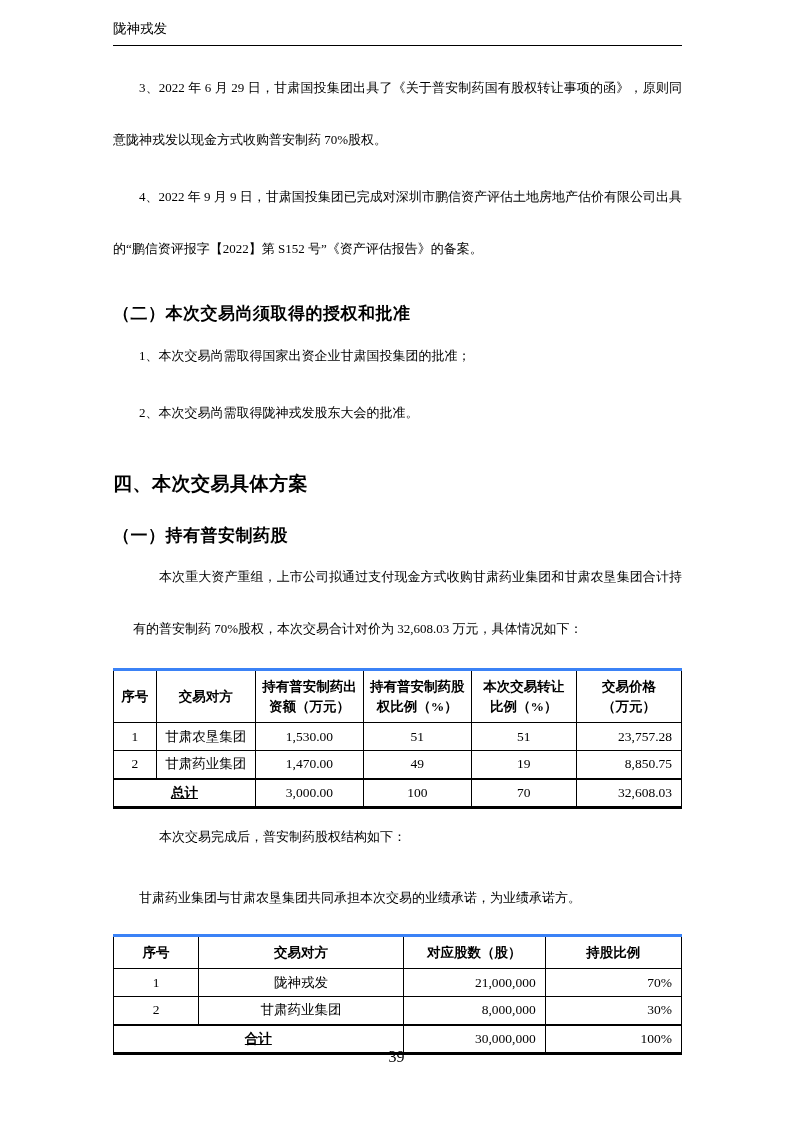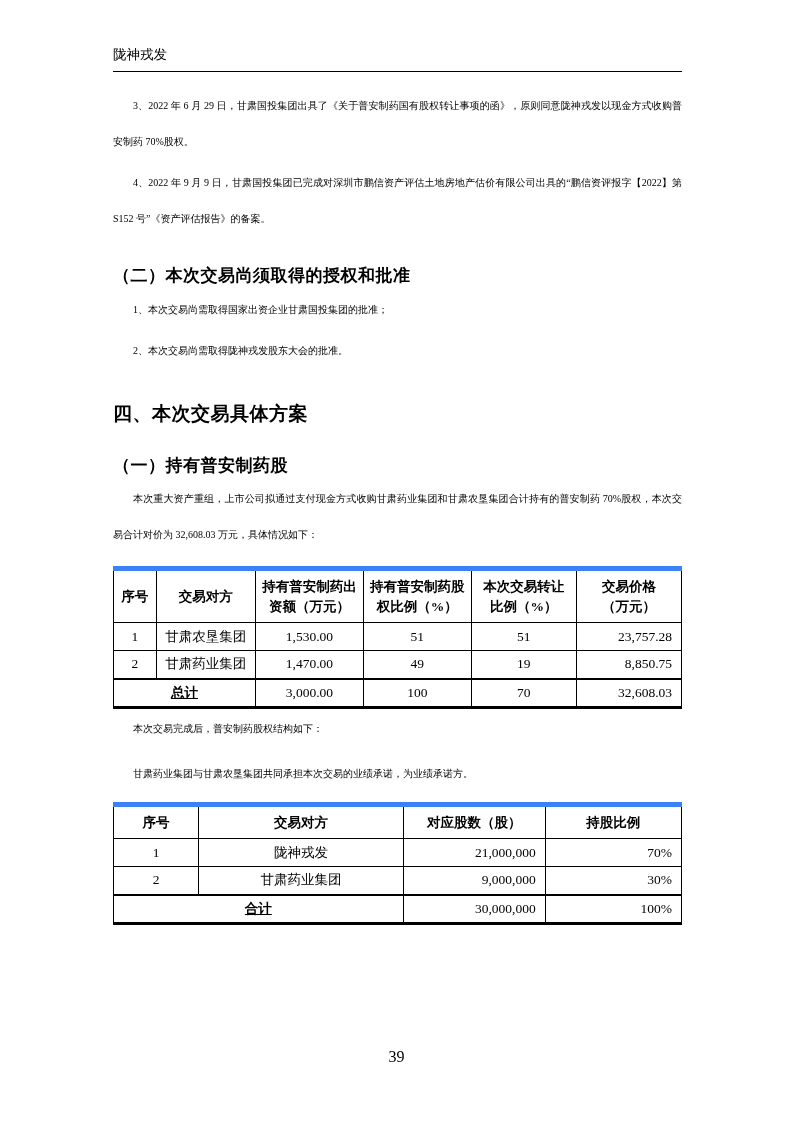--- a/index.html
+++ b/index.html
@@ -8,41 +8,41 @@
     width: 793px; height: 1122px;
     margin: 0 auto;
     font-family: "Liberation Serif", "DejaVu Serif", serif;
     color: #000;
     position: relative;
     overflow: hidden;
   }
   .page {
     position: relative;
     width: 793px; height: 1122px;
-    padding: 46px 111px 0 113px;
+    padding: 20px 111px 0 113px;
     background: #fff;
   }
   
   .running-header {
     display: flex;
     justify-content: space-between;
     align-items: flex-end;
     font-size: 13.5px;
     padding-bottom: 7px;
     border-bottom: 1.5px solid #000;
   }
   
   .para {
-    font-size: 10px;
-    line-height: 36px;
+    font-size: 13px;
+    line-height: 52px;
     text-align: justify;
     text-indent: 2em;
     margin-top: 5px;
   }
-  .para.tight { margin-top: 2px; }
+  .para.tight { margin-top: 2px; margin-left: 20px; }
   
   .h-section {
     font-family: "Liberation Sans", "DejaVu Sans", sans-serif;
     font-weight: bold;
     font-size: 17px;
     margin: 27px 0 4px 0;
     letter-spacing: 0.5px;
   }
   .h-chapter {
     font-family: "Liberation Sans", "DejaVu Sans", sans-serif;
@@ -50,21 +50,21 @@
     font-size: 19px;
     margin: 32px 0 6px 0;
     letter-spacing: 0.5px;
   }
   
   table {
     width: 100%;
     border-collapse: collapse;
     table-layout: fixed;
     margin-top: 13px;
-    border-top: 5px solid #3b82f6;
+    border-top: 3px solid #3b82f6;
     border-bottom: 3px solid #000;
     font-size: 13.5px;
   }
   th, td {
     border: 1px solid #000;
     padding: 4px 5px;
     text-align: center;
     vertical-align: middle;
     overflow: hidden;
   }
@@ -186,21 +186,21 @@
       <tbody>
         <tr>
           <td>1</td>
           <td>陇神戎发</td>
           <td class="num-right">21,000,000</td>
           <td class="num-right">70%</td>
         </tr>
         <tr>
           <td>2</td>
           <td>甘肃药业集团</td>
-          <td class="num-right">9,000,000</td>
+          <td class="num-right">8,000,000</td>
           <td class="num-right">30%</td>
         </tr>
         <tr class="total-row">
           <td colspan="2" class="total-label">合计</td>
           <td class="num-right">30,000,000</td>
           <td class="num-right">100%</td>
         </tr>
       </tbody>
     </table>
   </div>

